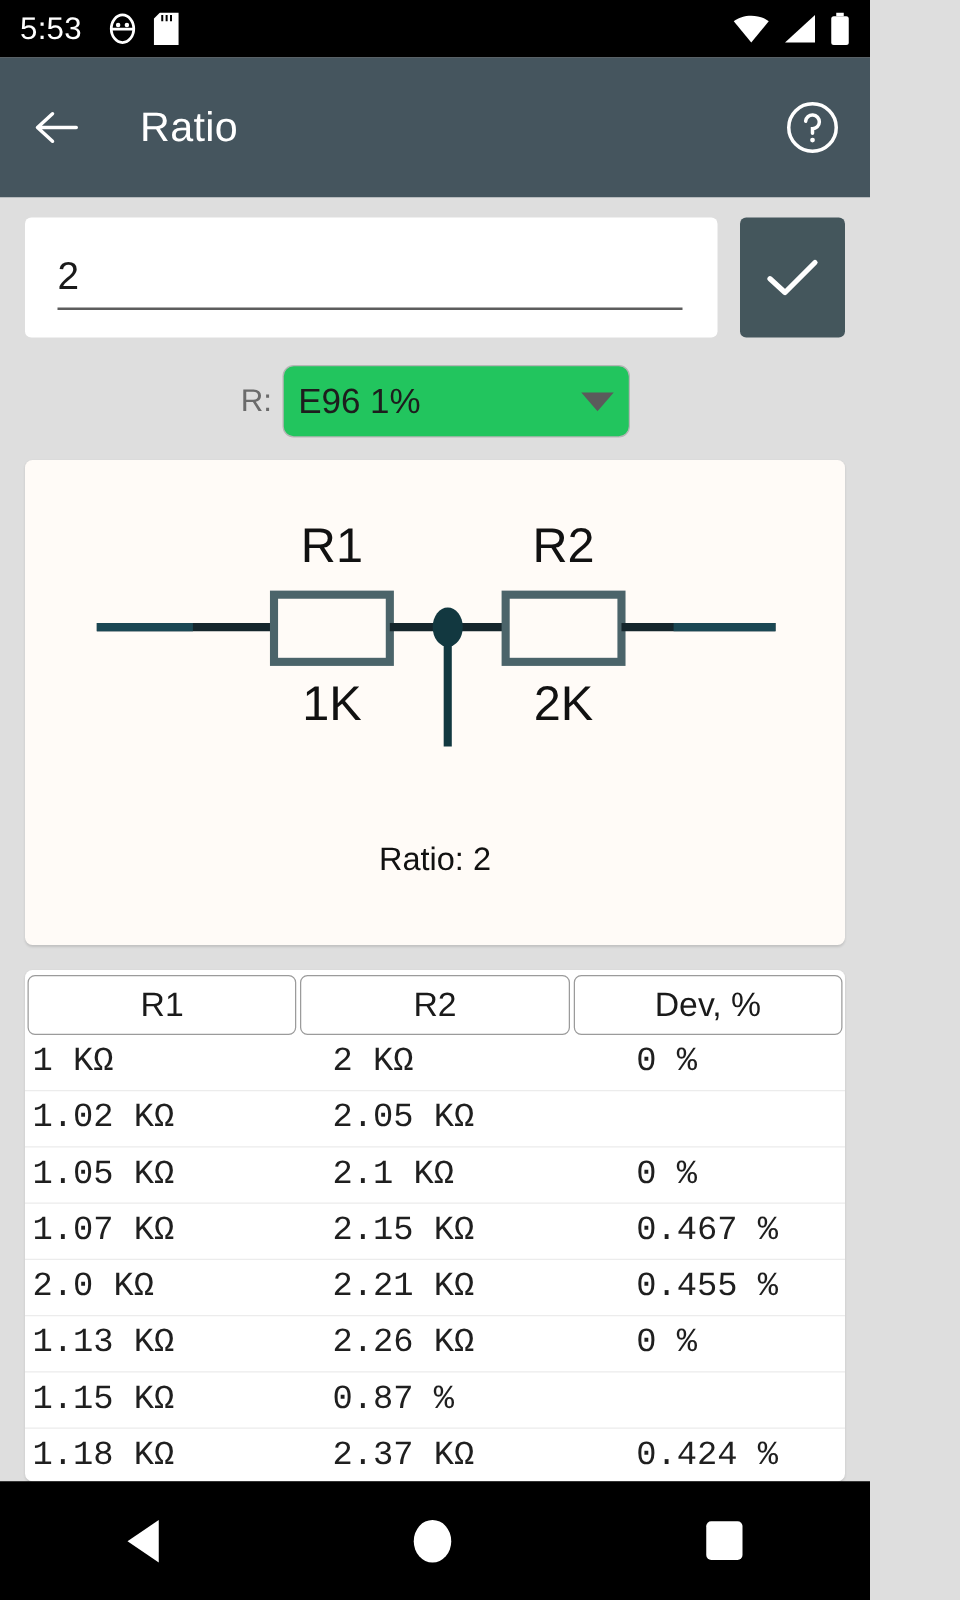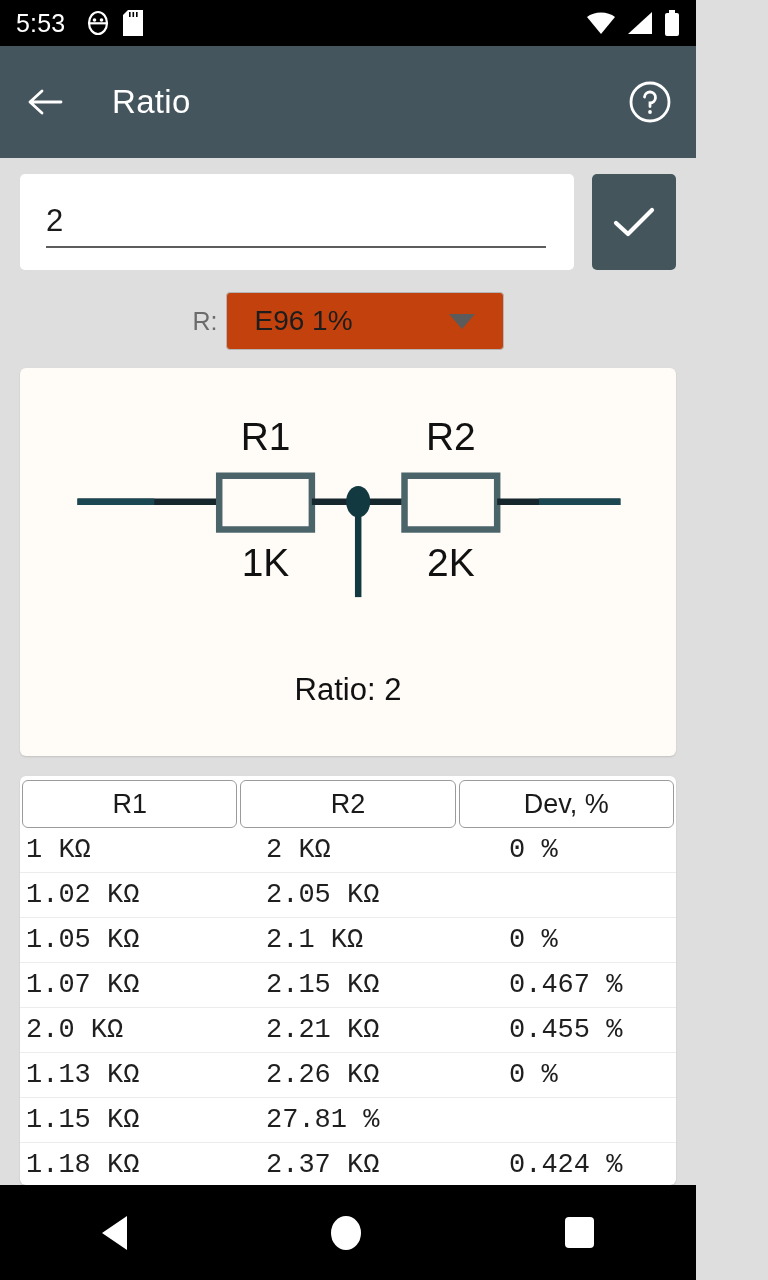--- a/index.html
+++ b/index.html
@@ -48,36 +48,36 @@
   .tf-underline { position:absolute; left:0; right:10px; bottom:22px; height:2px; background:#5d5d5d; }
 
   .ok-btn {
     width:84px; background:#44565c; border-radius:5px;
     display:flex; align-items:center; justify-content:center; cursor:pointer;
   }
 
   .select-row { display:flex; align-items:center; justify-content:center; margin-top:22px; gap:8px; }
   .select-label { font-size:25px; color:#6b6b6b; }
   .dropdown {
-    min-width:278px; height:58px; background:#c2410c;
-    border:1px solid #b5b5b5; border-radius:4px;
-    display:flex; align-items:center; padding:0 28px; cursor:pointer;
+    min-width:278px; height:58px; background:#22c55e;
+    border:1px solid #b5b5b5; border-radius:9px;
+    display:flex; align-items:center; padding:0 12px; cursor:pointer;
   }
   .dd-text { font-size:28px; color:#1d1d1d; }
   .dd-caret { margin-left:auto; width:0; height:0; border-left:13px solid transparent; border-right:13px solid transparent; border-top:15px solid #5b5b5b; }
 
   
   .diagram-card {
     margin-top:18px; background:#fffbf7; border-radius:6px;
     height:388px; position:relative; box-shadow:0 1px 2px rgba(0,0,0,.13);
     flex:0 0 388px;
   }
   .diagram-card svg { display:block; width:100%; height:310px; }
   .ratio-caption {
-    text-align:center; font-size:31px; color:#111; margin-top:-6px;
+    text-align:center; font-size:26px; color:#111; margin-top:-6px;
   }
 
   
   .table-card {
     margin-top:20px; background:#fff; border-radius:6px;
     flex:1; min-height:0; overflow:hidden; box-shadow:0 1px 2px rgba(0,0,0,.13);
     display:flex; flex-direction:column;
   }
   .thead { display:flex; padding:4px 2px 0 2px; gap:3px; }
   .th {
@@ -244,21 +244,21 @@
             <div class="td">2.21 KΩ</div>
             <div class="td">0.455 %</div>
           </div>
           <div class="tr">
             <div class="td">1.13 KΩ</div>
             <div class="td">2.26 KΩ</div>
             <div class="td">0 %</div>
           </div>
           <div class="tr">
             <div class="td">1.15 KΩ</div>
-            <div class="td">27.81 %</div>
+            <div class="td">0.87 %</div>
           </div>
           <div class="tr">
             <div class="td">1.18 KΩ</div>
             <div class="td">2.37 KΩ</div>
             <div class="td">0.424 %</div>
           </div>
         </div>
     </div>
 
   </div>

